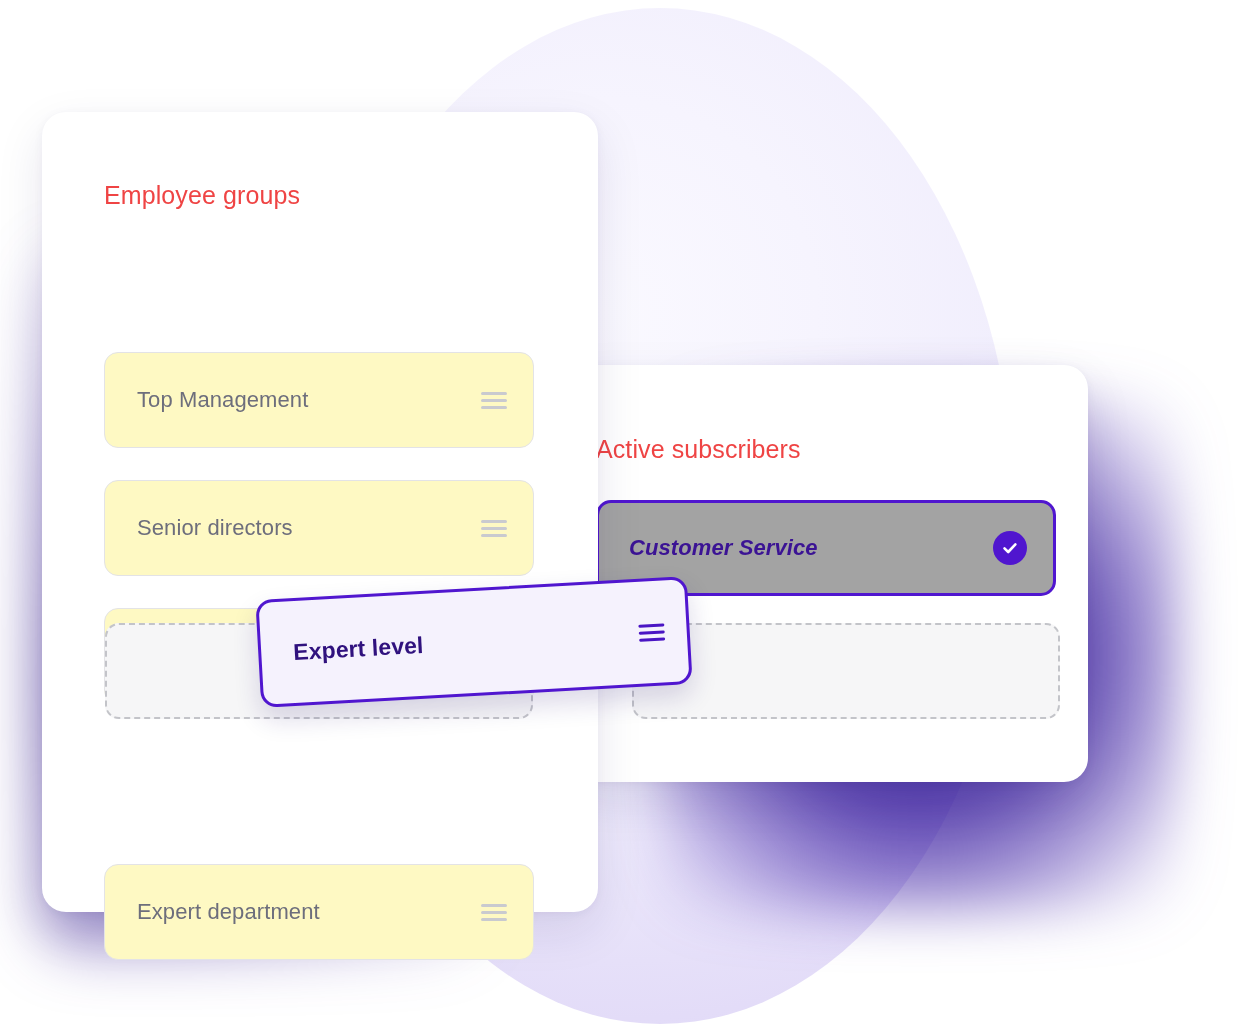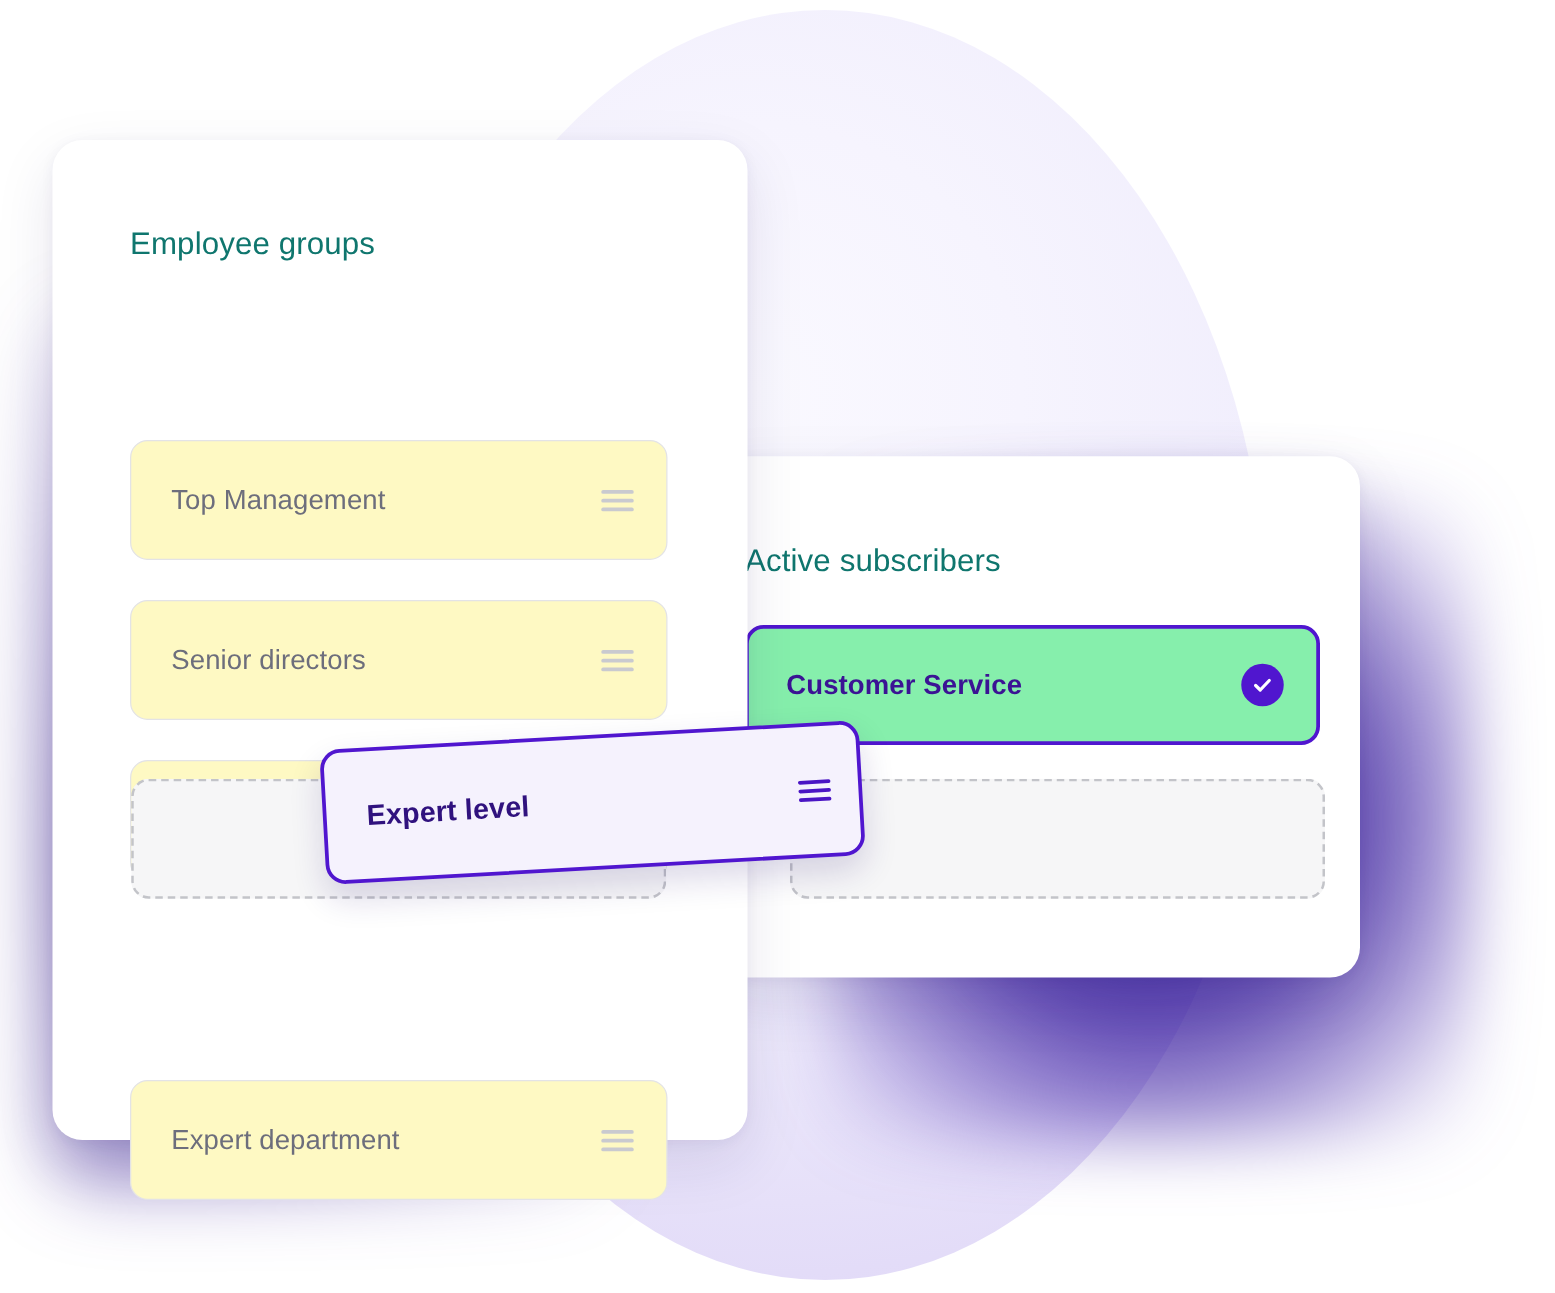--- a/index.html
+++ b/index.html
@@ -96,21 +96,21 @@
     z-index: 4;
     box-shadow: 0 18px 48px rgba(32, 16, 92, 0.10),
                 0 2px 10px rgba(32, 16, 92, 0.05);
   }
 
   .panel-title {
     position: absolute;
     font-size: 25px;
     line-height: 30px;
     font-weight: 400;
-    color: #0f766e;
+    color: #ef4444;
     letter-spacing: 0.1px;
   }
   .panel-left .panel-title { left: 62px; top: 68px; }
   .panel-right .panel-title { left: 32px; top: 69px; }
 
   
   .row {
     position: absolute;
     display: flex;
     align-items: center;
@@ -164,24 +164,25 @@
   }
   .drop-left  { left: 105px; top: 623px; width: 428px; height: 96px; z-index: 7; }
   .drop-right { left: 632px; top: 623px; width: 428px; height: 96px; z-index: 5; }
 
   
   .row-selected {
     left: 32px;
     top: 135px;
     width: 460px;
     height: 96px;
-    background: #86efac;
+    background: #a3a3a3;
     border: 3px solid #5016cf;
     border-radius: 15px;
     padding: 0 26px 0 30px;
+    font-style: italic;
   }
   .row-selected .row-label {
     color: #3b1394;
     font-weight: 700;
     font-size: 22px;
   }
 
   .check-badge {
     width: 34px;
     height: 34px;

